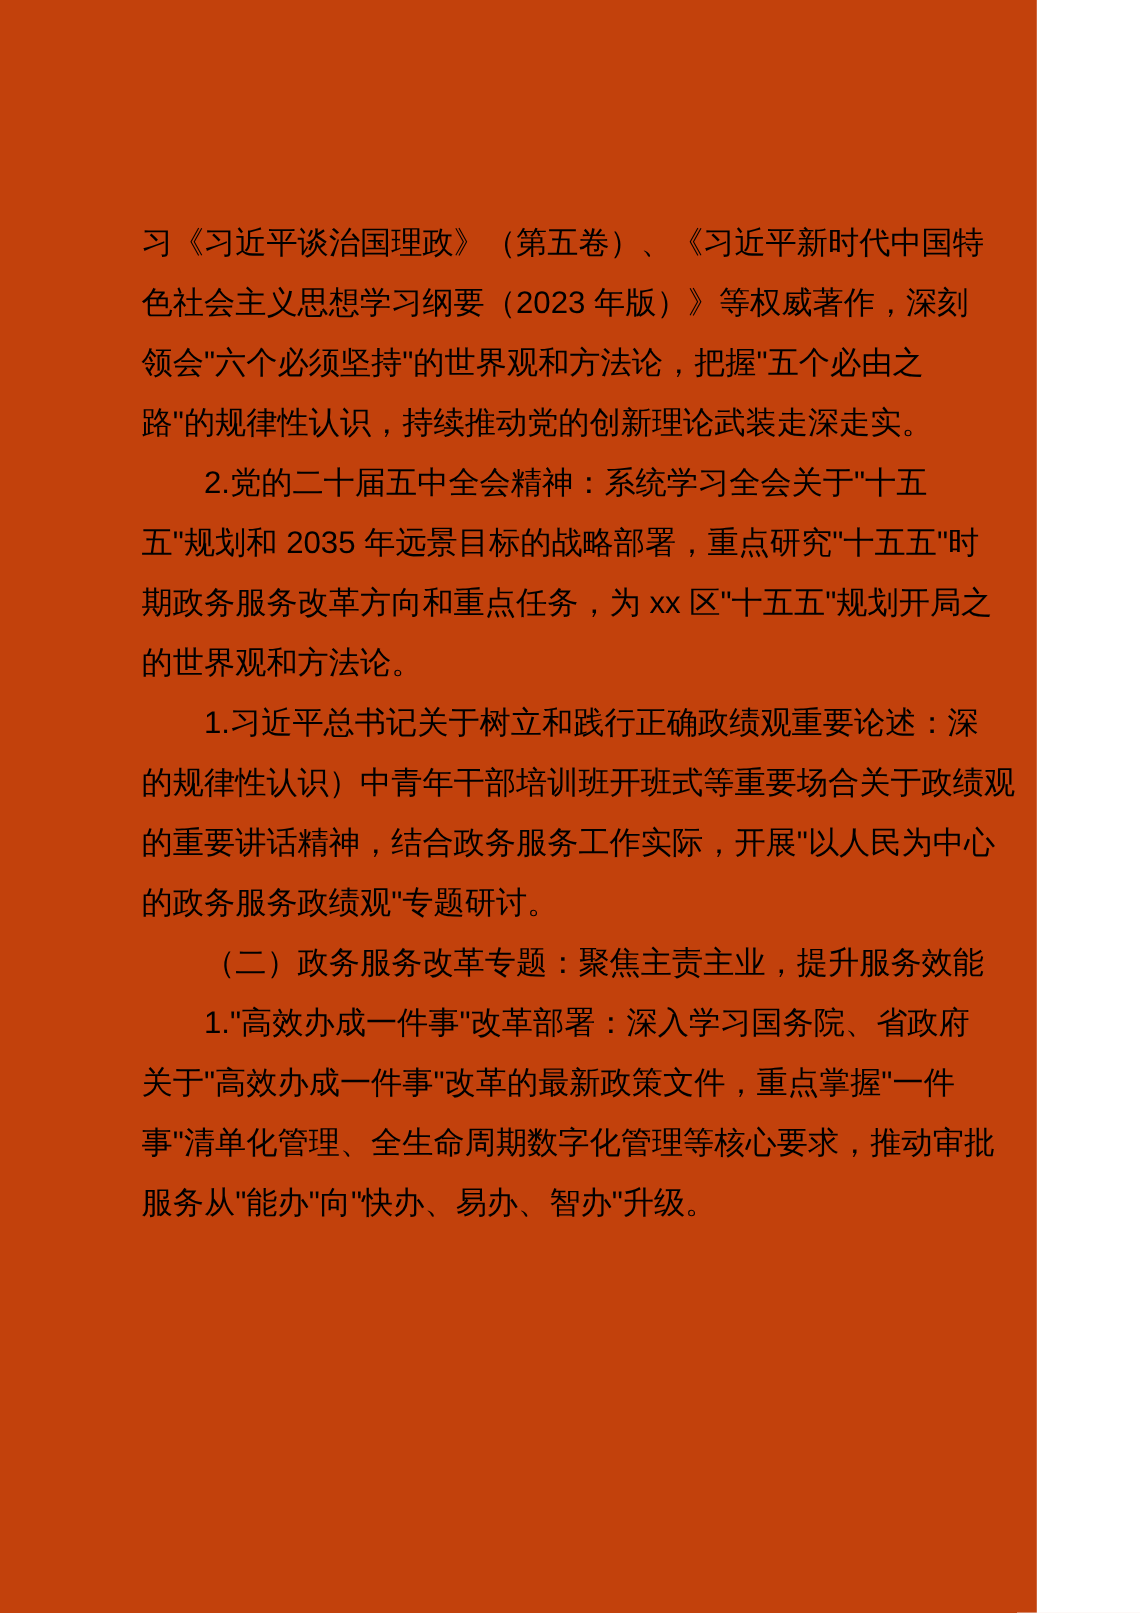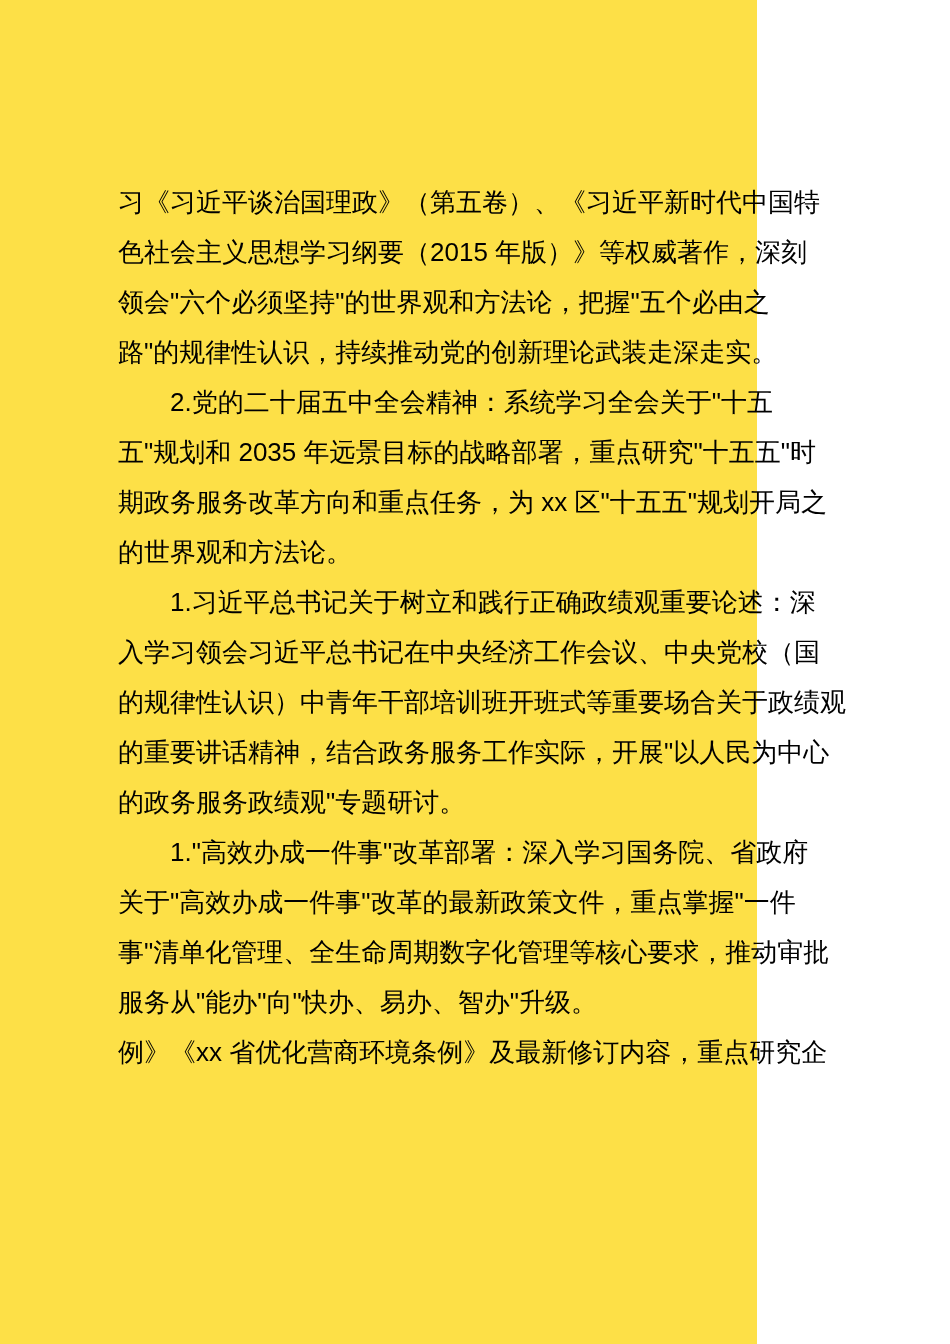--- a/index.html
+++ b/index.html
@@ -8,24 +8,24 @@
     background: #ffffff;
   }
   body {
     width: 950px;
     height: 1344px;
     overflow: hidden;
     font-family: "Liberation Sans", sans-serif;
   }
   .page {
     box-sizing: border-box;
-    width: 757px;
+    width: 864px;
     height: 1344px;
     padding: 177px 108px 0 118px;
-    background: #fde047;
+    background: #c2410c;
   }
   .para {
     margin: 0;
   }
   .line {
     font-size: 26px;
     line-height: 50px;
     color: #000000;
     letter-spacing: 0;
     white-space: nowrap;
@@ -34,45 +34,46 @@
     padding-left: 52px;
   }
 </style>
 </head>
 <body>
 
 <div class="page">
 
   <div class="para">
     <div class="line">习《习近平谈治国理政》（第五卷）、《习近平新时代中国特</div>
-    <div class="line">色社会主义思想学习纲要（2015 年版）》等权威著作，深刻</div>
+    <div class="line">色社会主义思想学习纲要（2023 年版）》等权威著作，深刻</div>
     <div class="line">领会"六个必须坚持"的世界观和方法论，把握"五个必由之</div>
     <div class="line">路"的规律性认识，持续推动党的创新理论武装走深走实。</div>
   </div>
 
   <div class="para">
     <div class="line indent">2.党的二十届五中全会精神：系统学习全会关于"十五</div>
     <div class="line">五"规划和 2035 年远景目标的战略部署，重点研究"十五五"时</div>
     <div class="line">期政务服务改革方向和重点任务，为 xx 区"十五五"规划开局之</div>
     <div class="line">的世界观和方法论。</div>
   </div>
 
   <div class="para">
     <div class="line indent">1.习近平总书记关于树立和践行正确政绩观重要论述：深</div>
-    <div class="line">入学习领会习近平总书记在中央经济工作会议、中央党校（国</div>
     <div class="line">的规律性认识）中青年干部培训班开班式等重要场合关于政绩观</div>
     <div class="line">的重要讲话精神，结合政务服务工作实际，开展"以人民为中心</div>
     <div class="line">的政务服务政绩观"专题研讨。</div>
   </div>
 
+  <div class="para">
+    <div class="line indent">（二）政务服务改革专题：聚焦主责主业，提升服务效能</div>
+  </div>
 
   <div class="para">
     <div class="line indent">1."高效办成一件事"改革部署：深入学习国务院、省政府</div>
     <div class="line">关于"高效办成一件事"改革的最新政策文件，重点掌握"一件</div>
     <div class="line">事"清单化管理、全生命周期数字化管理等核心要求，推动审批</div>
     <div class="line">服务从"能办"向"快办、易办、智办"升级。</div>
   </div>
 
   <div class="para">
-    <div class="line">例》《xx 省优化营商环境条例》及最新修订内容，重点研究企</div>
   </div>
 
 </div>
 
 </body></html>

